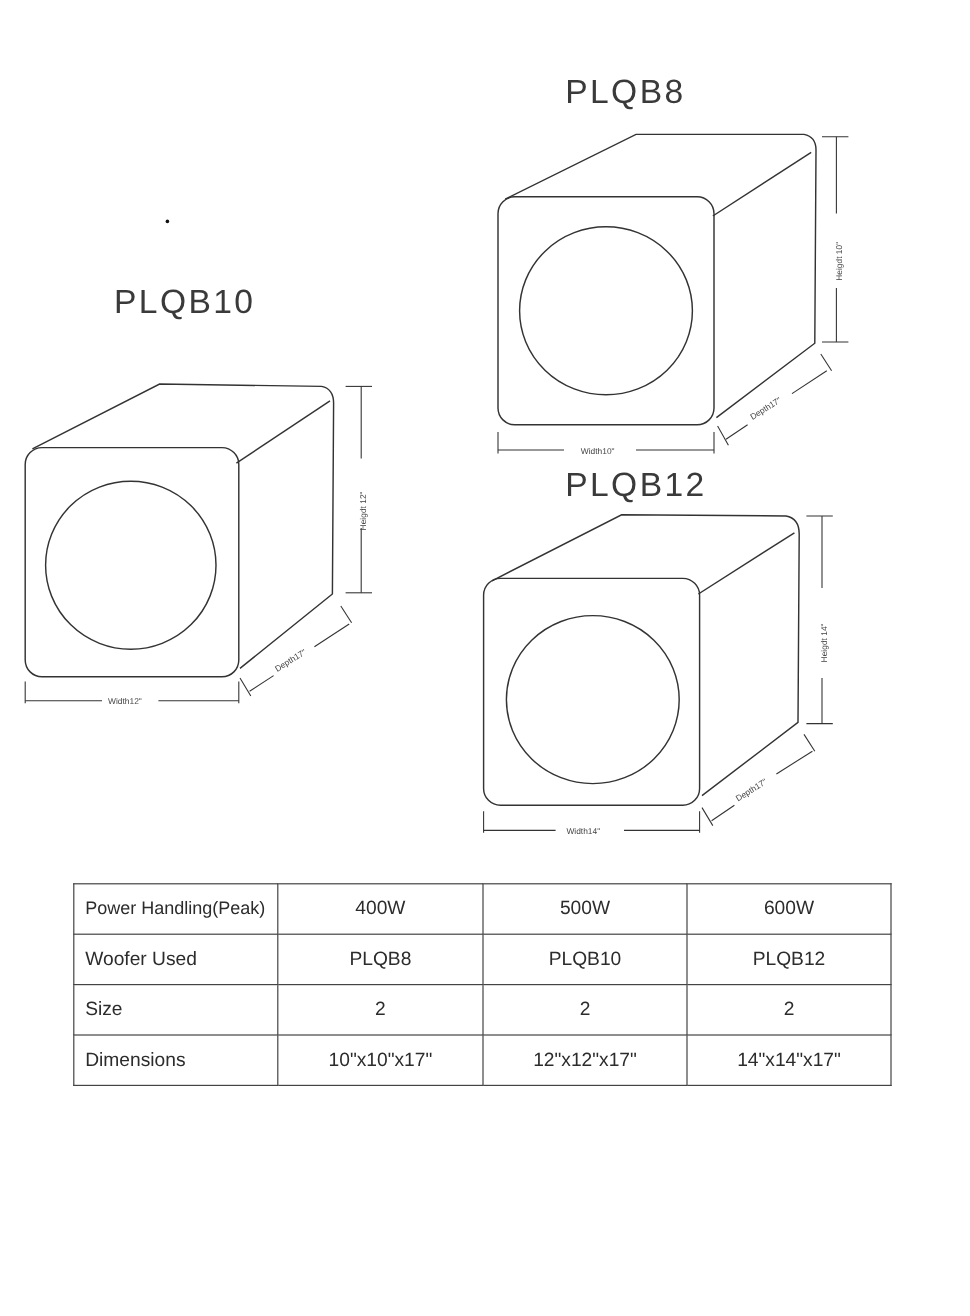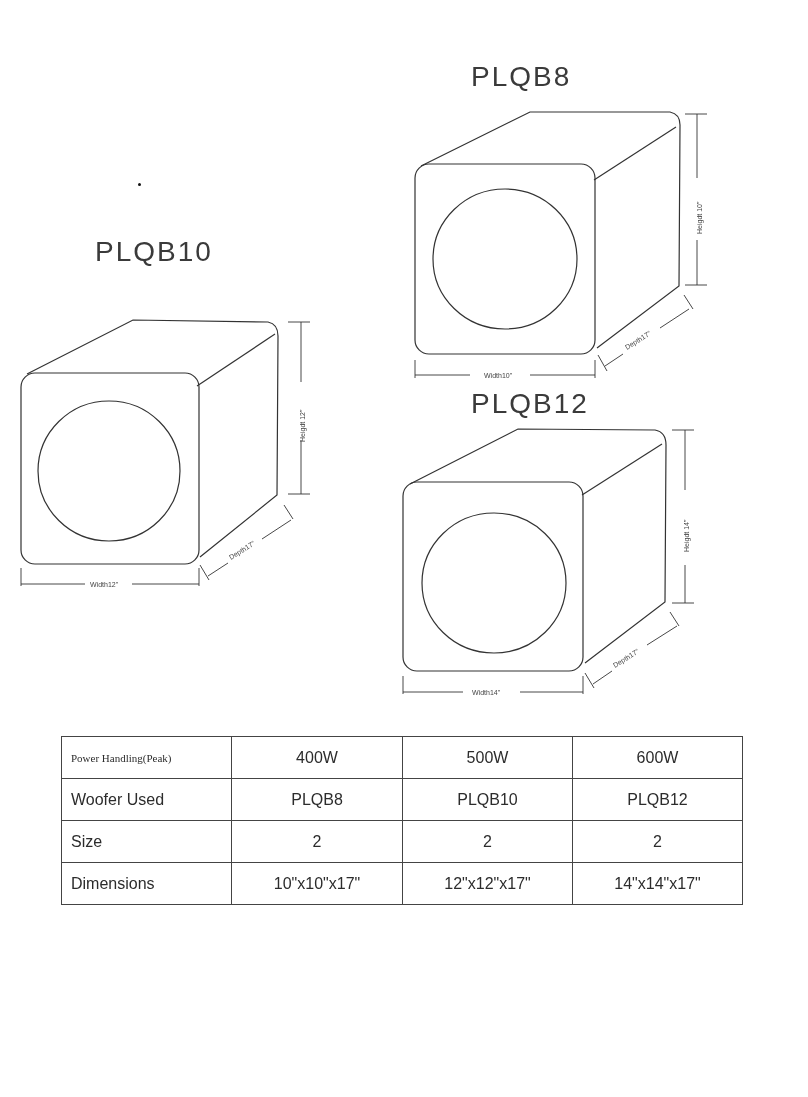--- a/index.html
+++ b/index.html
@@ -8,21 +8,21 @@
   .title { position: absolute; font-family: "Liberation Sans", sans-serif;
            font-size: 28px; letter-spacing: 2px; color: #3a3a3a; font-weight: normal; }
   svg.drawing { position: absolute; left: 0; top: 0; }
   .dim-label { font-family: "Liberation Sans", sans-serif; font-size: 7px; fill: #444; }
   .spec-table { position: absolute; left: 61px; top: 736px; width: 681px;
                 border-collapse: collapse; table-layout: fixed; }
   .spec-table td, .spec-table th { border: 1.3px solid #444; height: 41px; padding: 0;
                 font-size: 16px; color: #2c2c2c; text-align: center; font-weight: normal; }
   .spec-table th { font-weight: bold; font-size: 16px; }
   .spec-table td.label { text-align: left; padding-left: 9px; }
-  .spec-table td.label.small { font-size: 11px; font-family: Liberation Serif, serif; }
+  .spec-table td.label.small { font-size: 15px; }
   .spec-table th.label { text-align: left; padding-left: 22px; }
   .stray-dot { position: absolute; left: 138px; top: 183px; width: 3px; height: 3px;
                background: #111; border-radius: 50%; }
 </style>
 </head>
 <body>
 
 <div class="title" style="left:471px; top:61px;">PLQB8</div>
 <div class="title" style="left:95px; top:236px;">PLQB10</div>
 <div class="title" style="left:471px; top:388px;">PLQB12</div>

